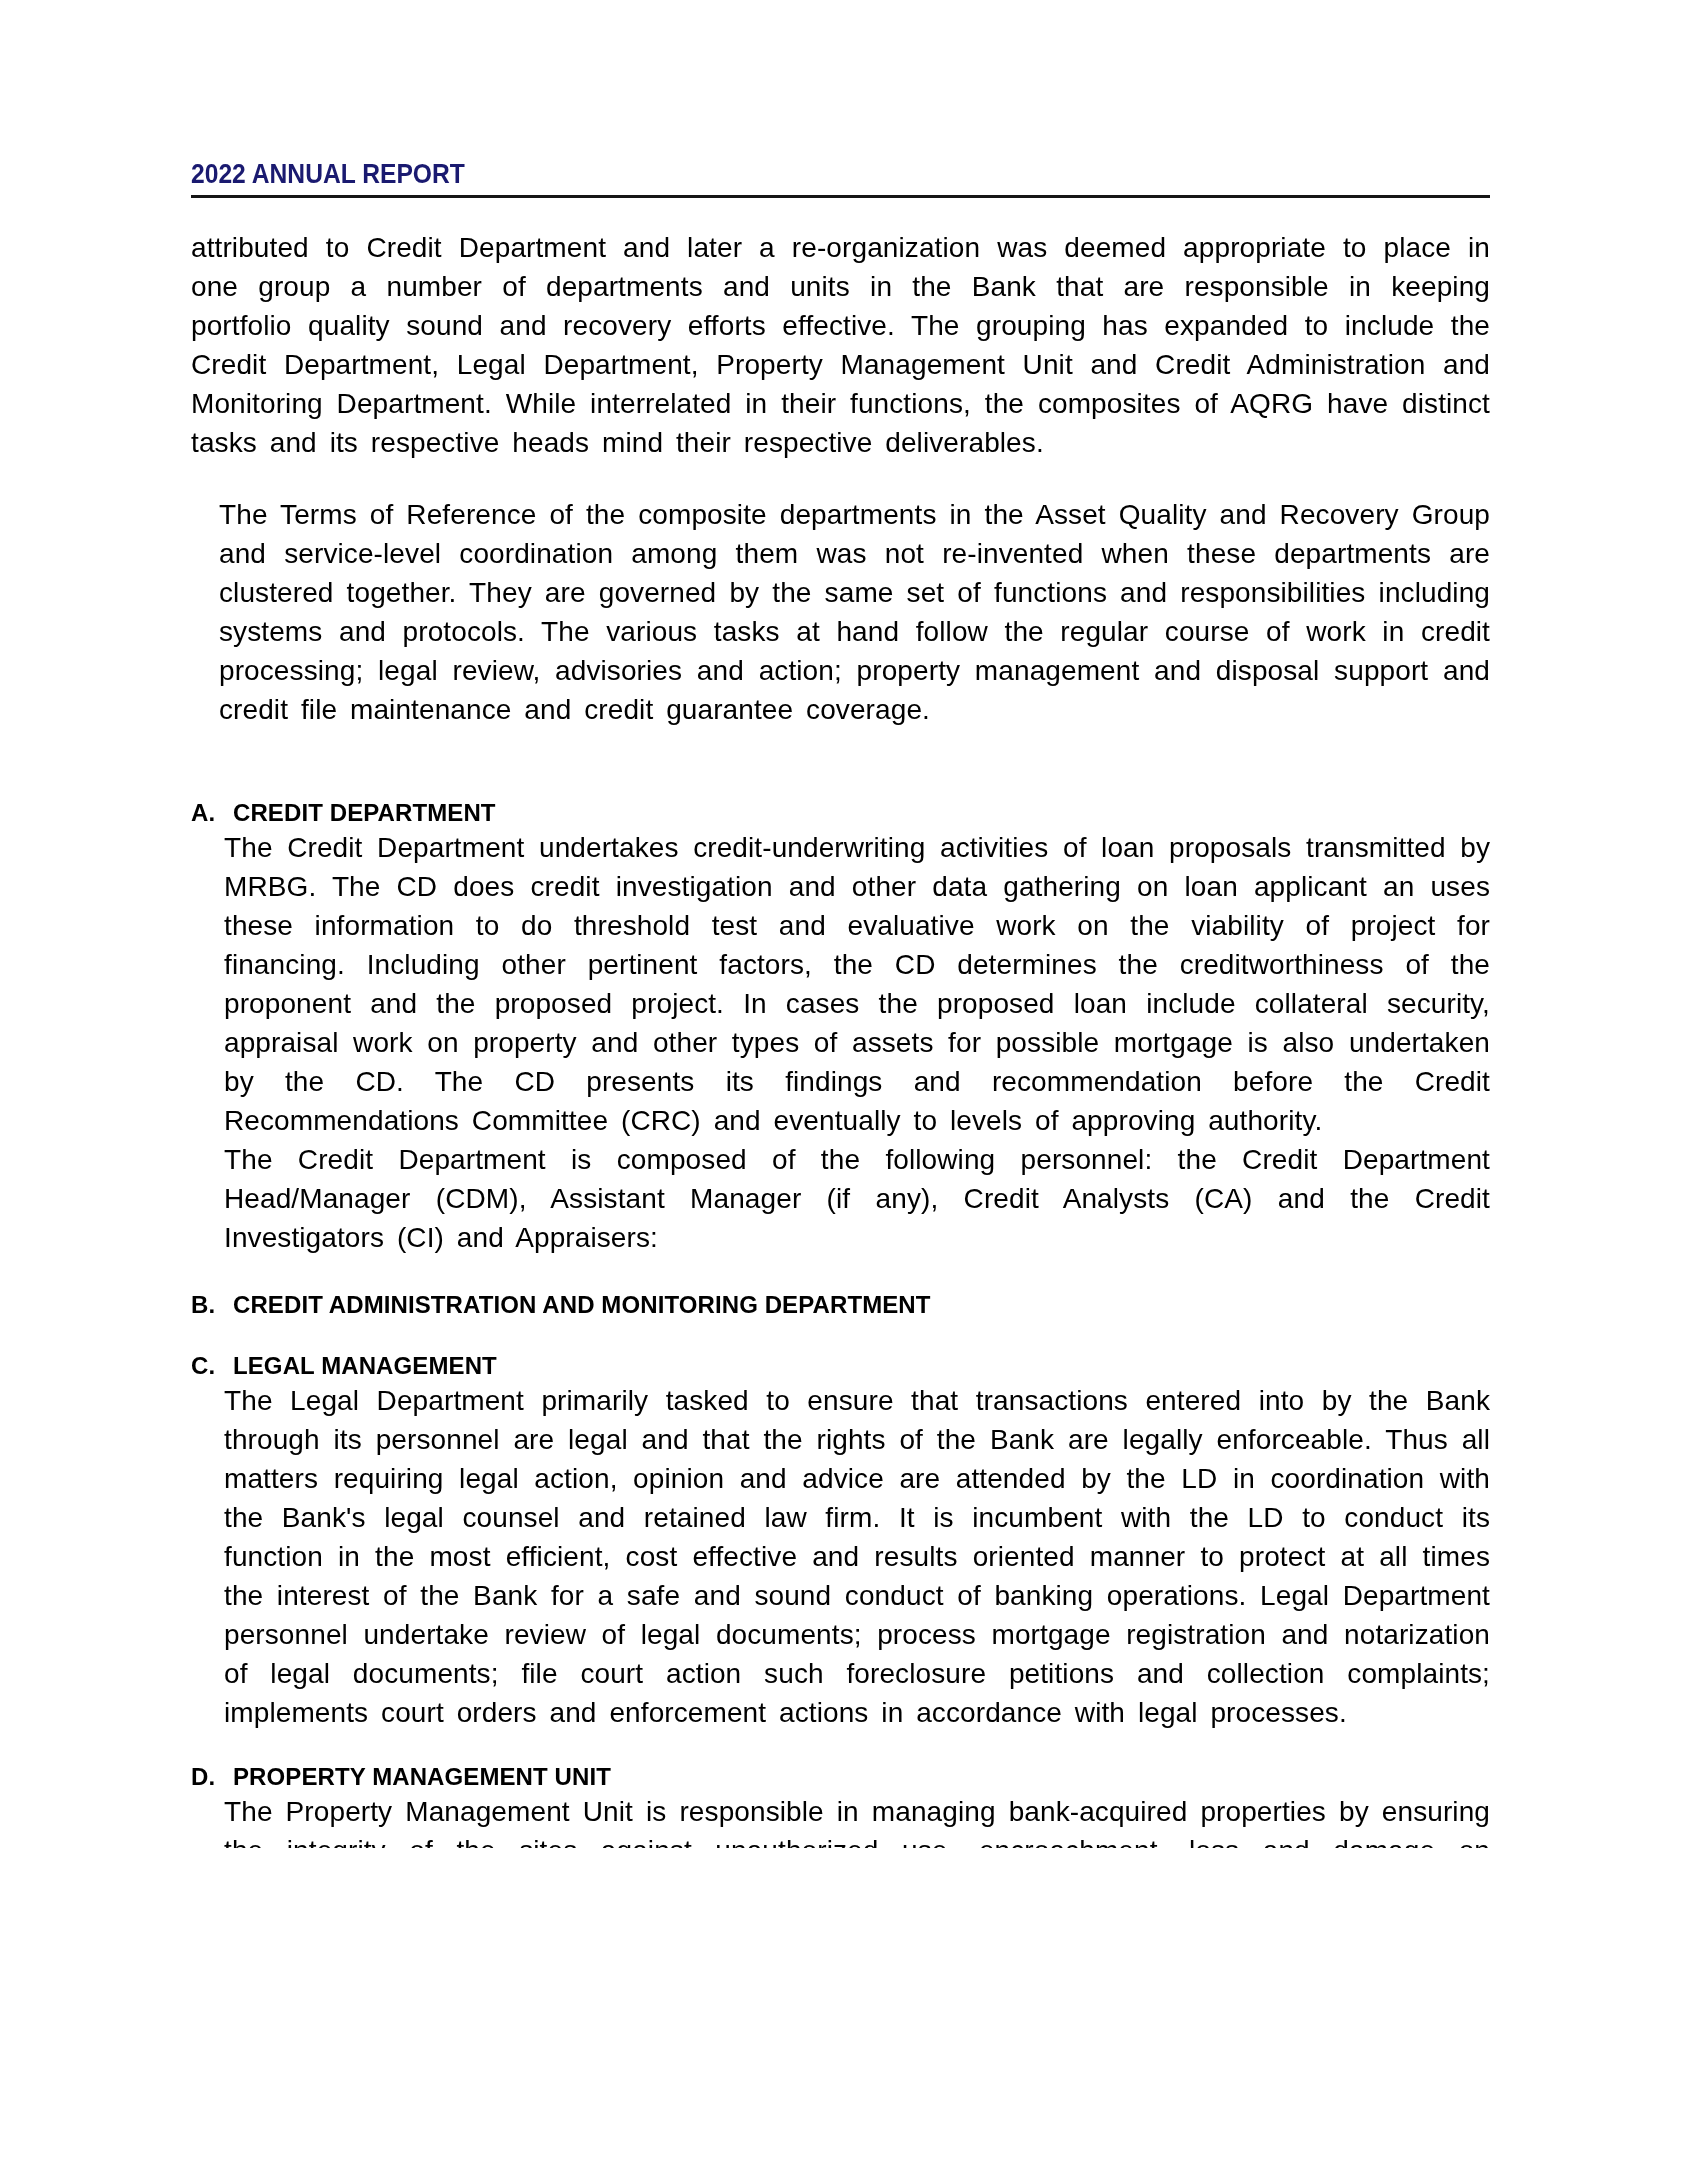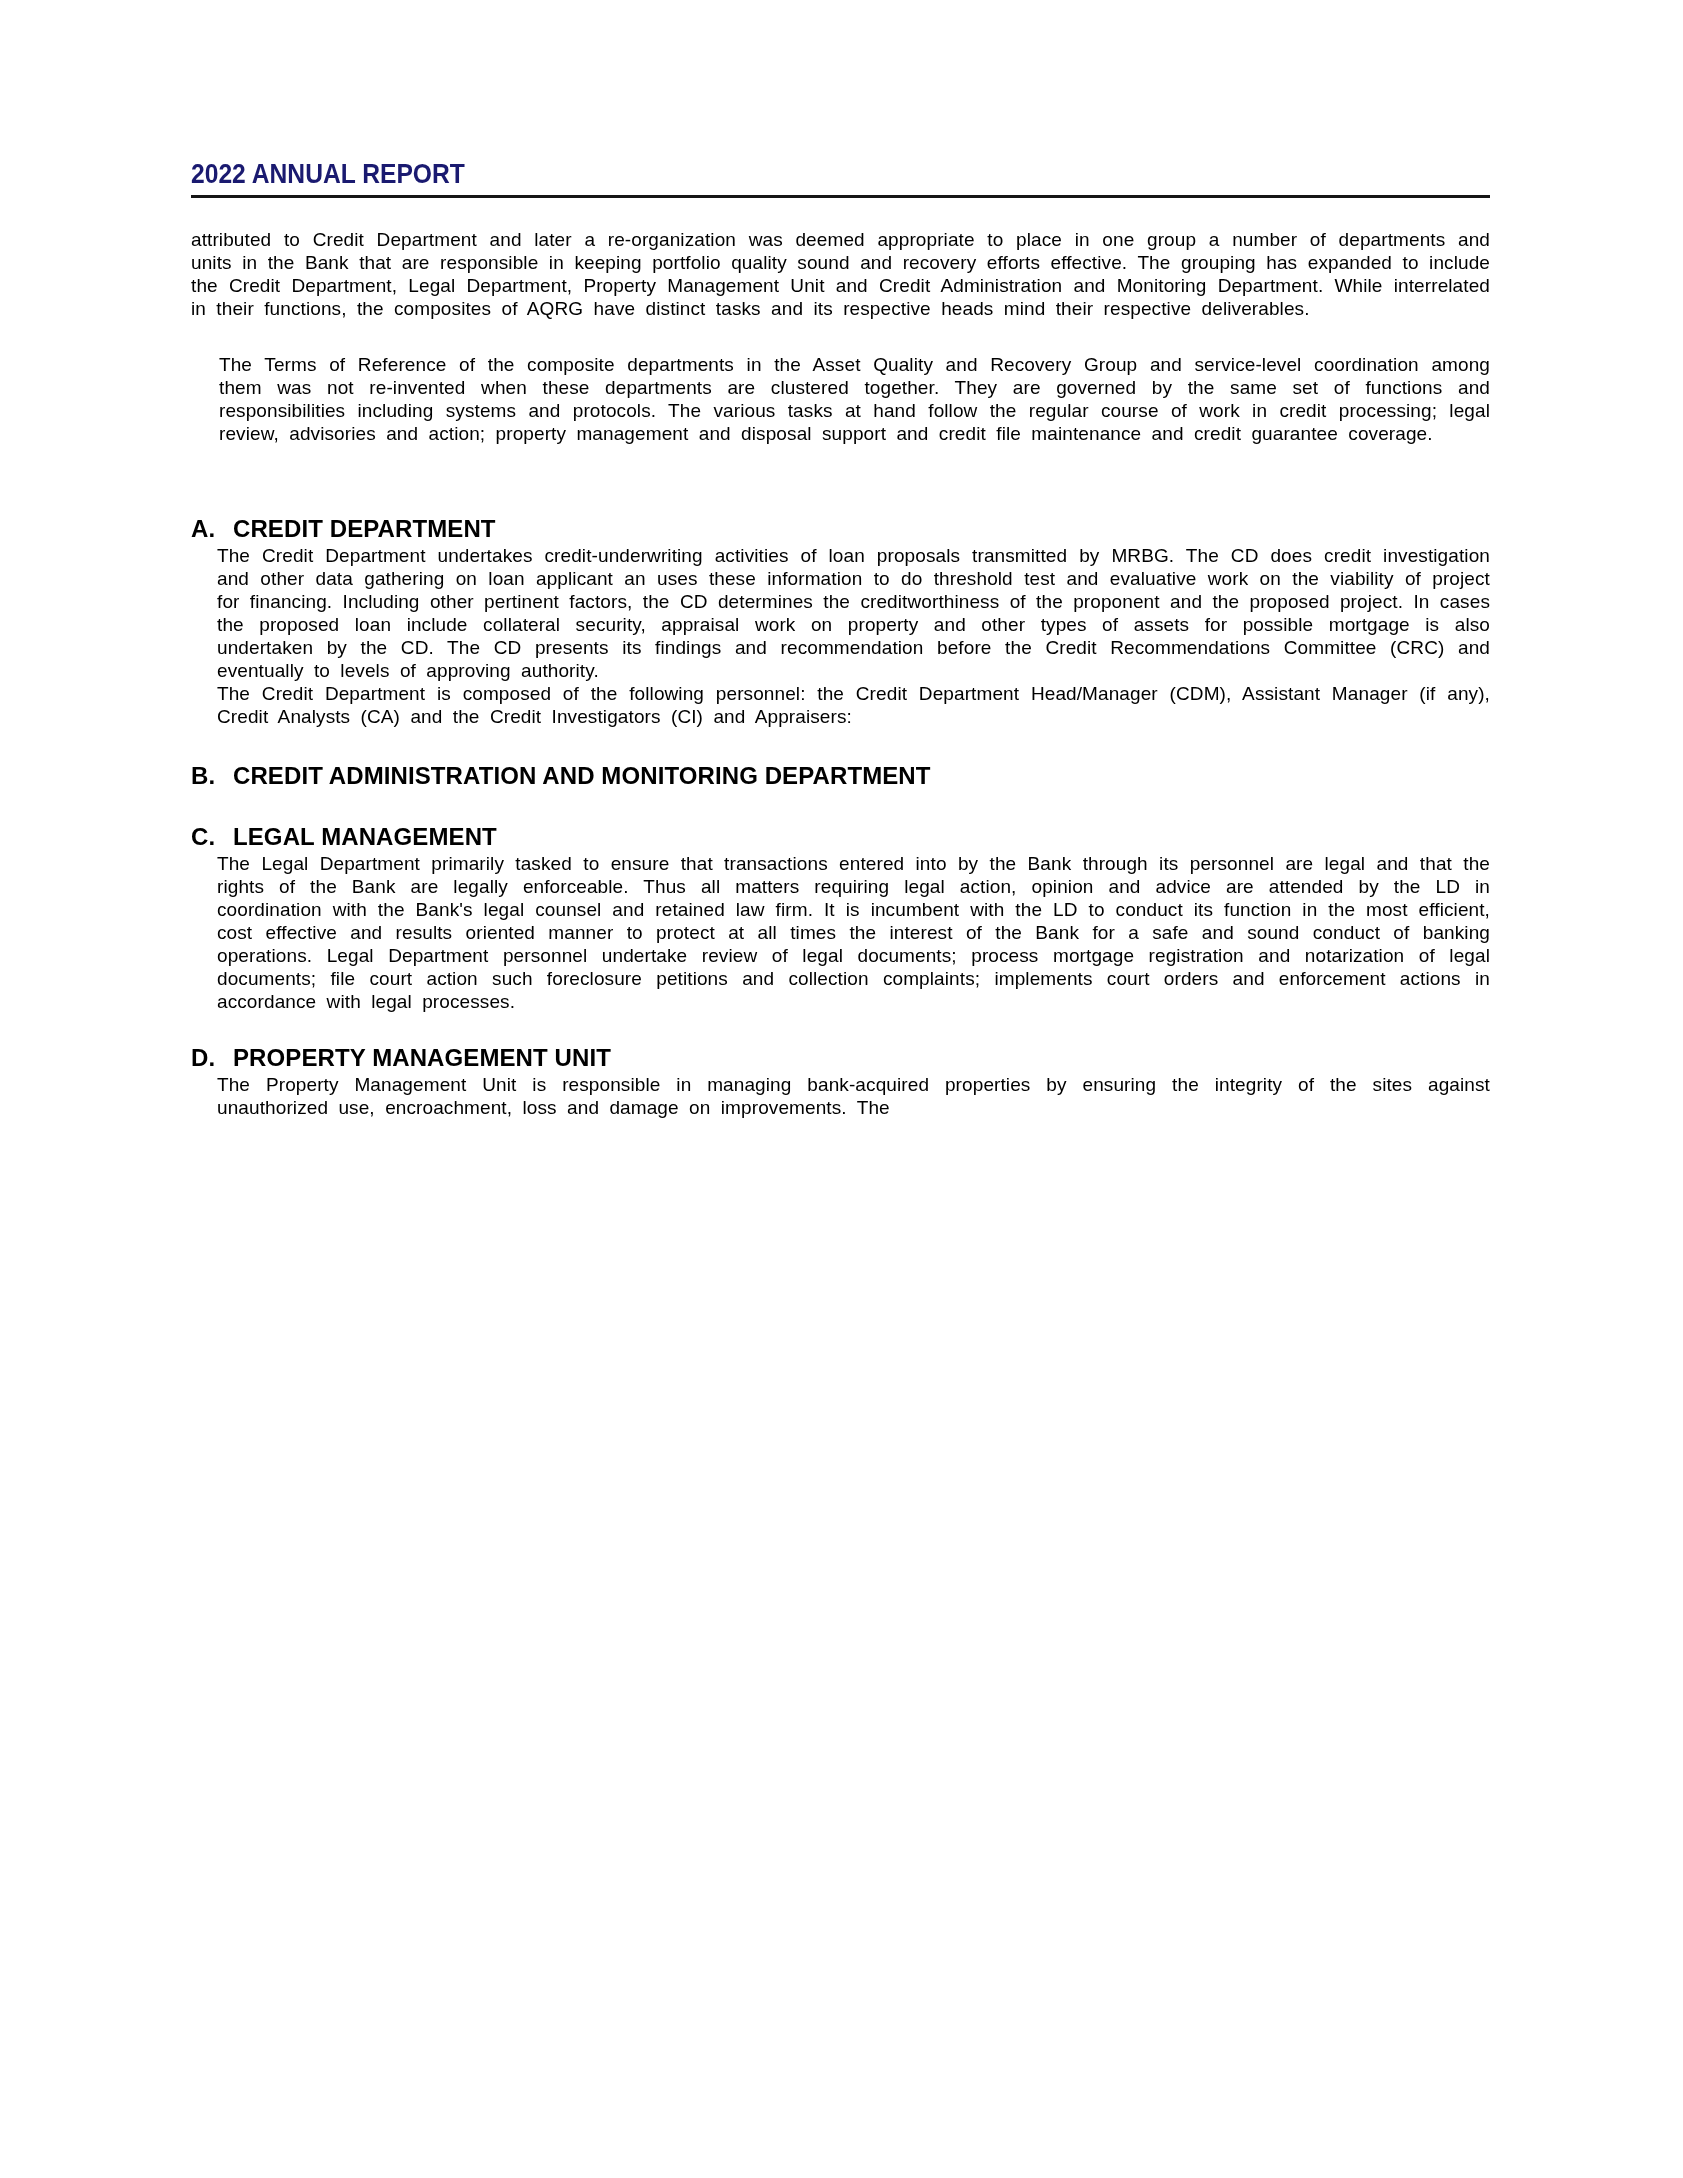--- a/index.html
+++ b/index.html
@@ -39,30 +39,30 @@
     white-space: nowrap;
   }
   .header-rule {
     margin-top: 4px;
     border: 0;
     border-top: 3px solid #151515;
     height: 0;
   }
   p.para {
     margin: 0;
-    font-size: 19px;
-    line-height: 23px;
+    font-size: 28px;
+    line-height: 39px;
     text-align: justify;
     word-spacing: 5px;
     letter-spacing: 0.1px;
     color: #000000;
   }
   p.intro-1 { margin-top: 30px; }
   p.intro-2 { margin-top: 33px; margin-left: 28px; }
-  p.indented { margin-left: 26px; }
+  p.indented { margin-left: 33px; }
   .section-heading {
     display: flex;
     font-size: 24px;
     line-height: 30px;
     font-weight: 700;
     color: #000000;
     letter-spacing: 0.1px;
   }
   .section-heading .section-label {
     width: 42px;

